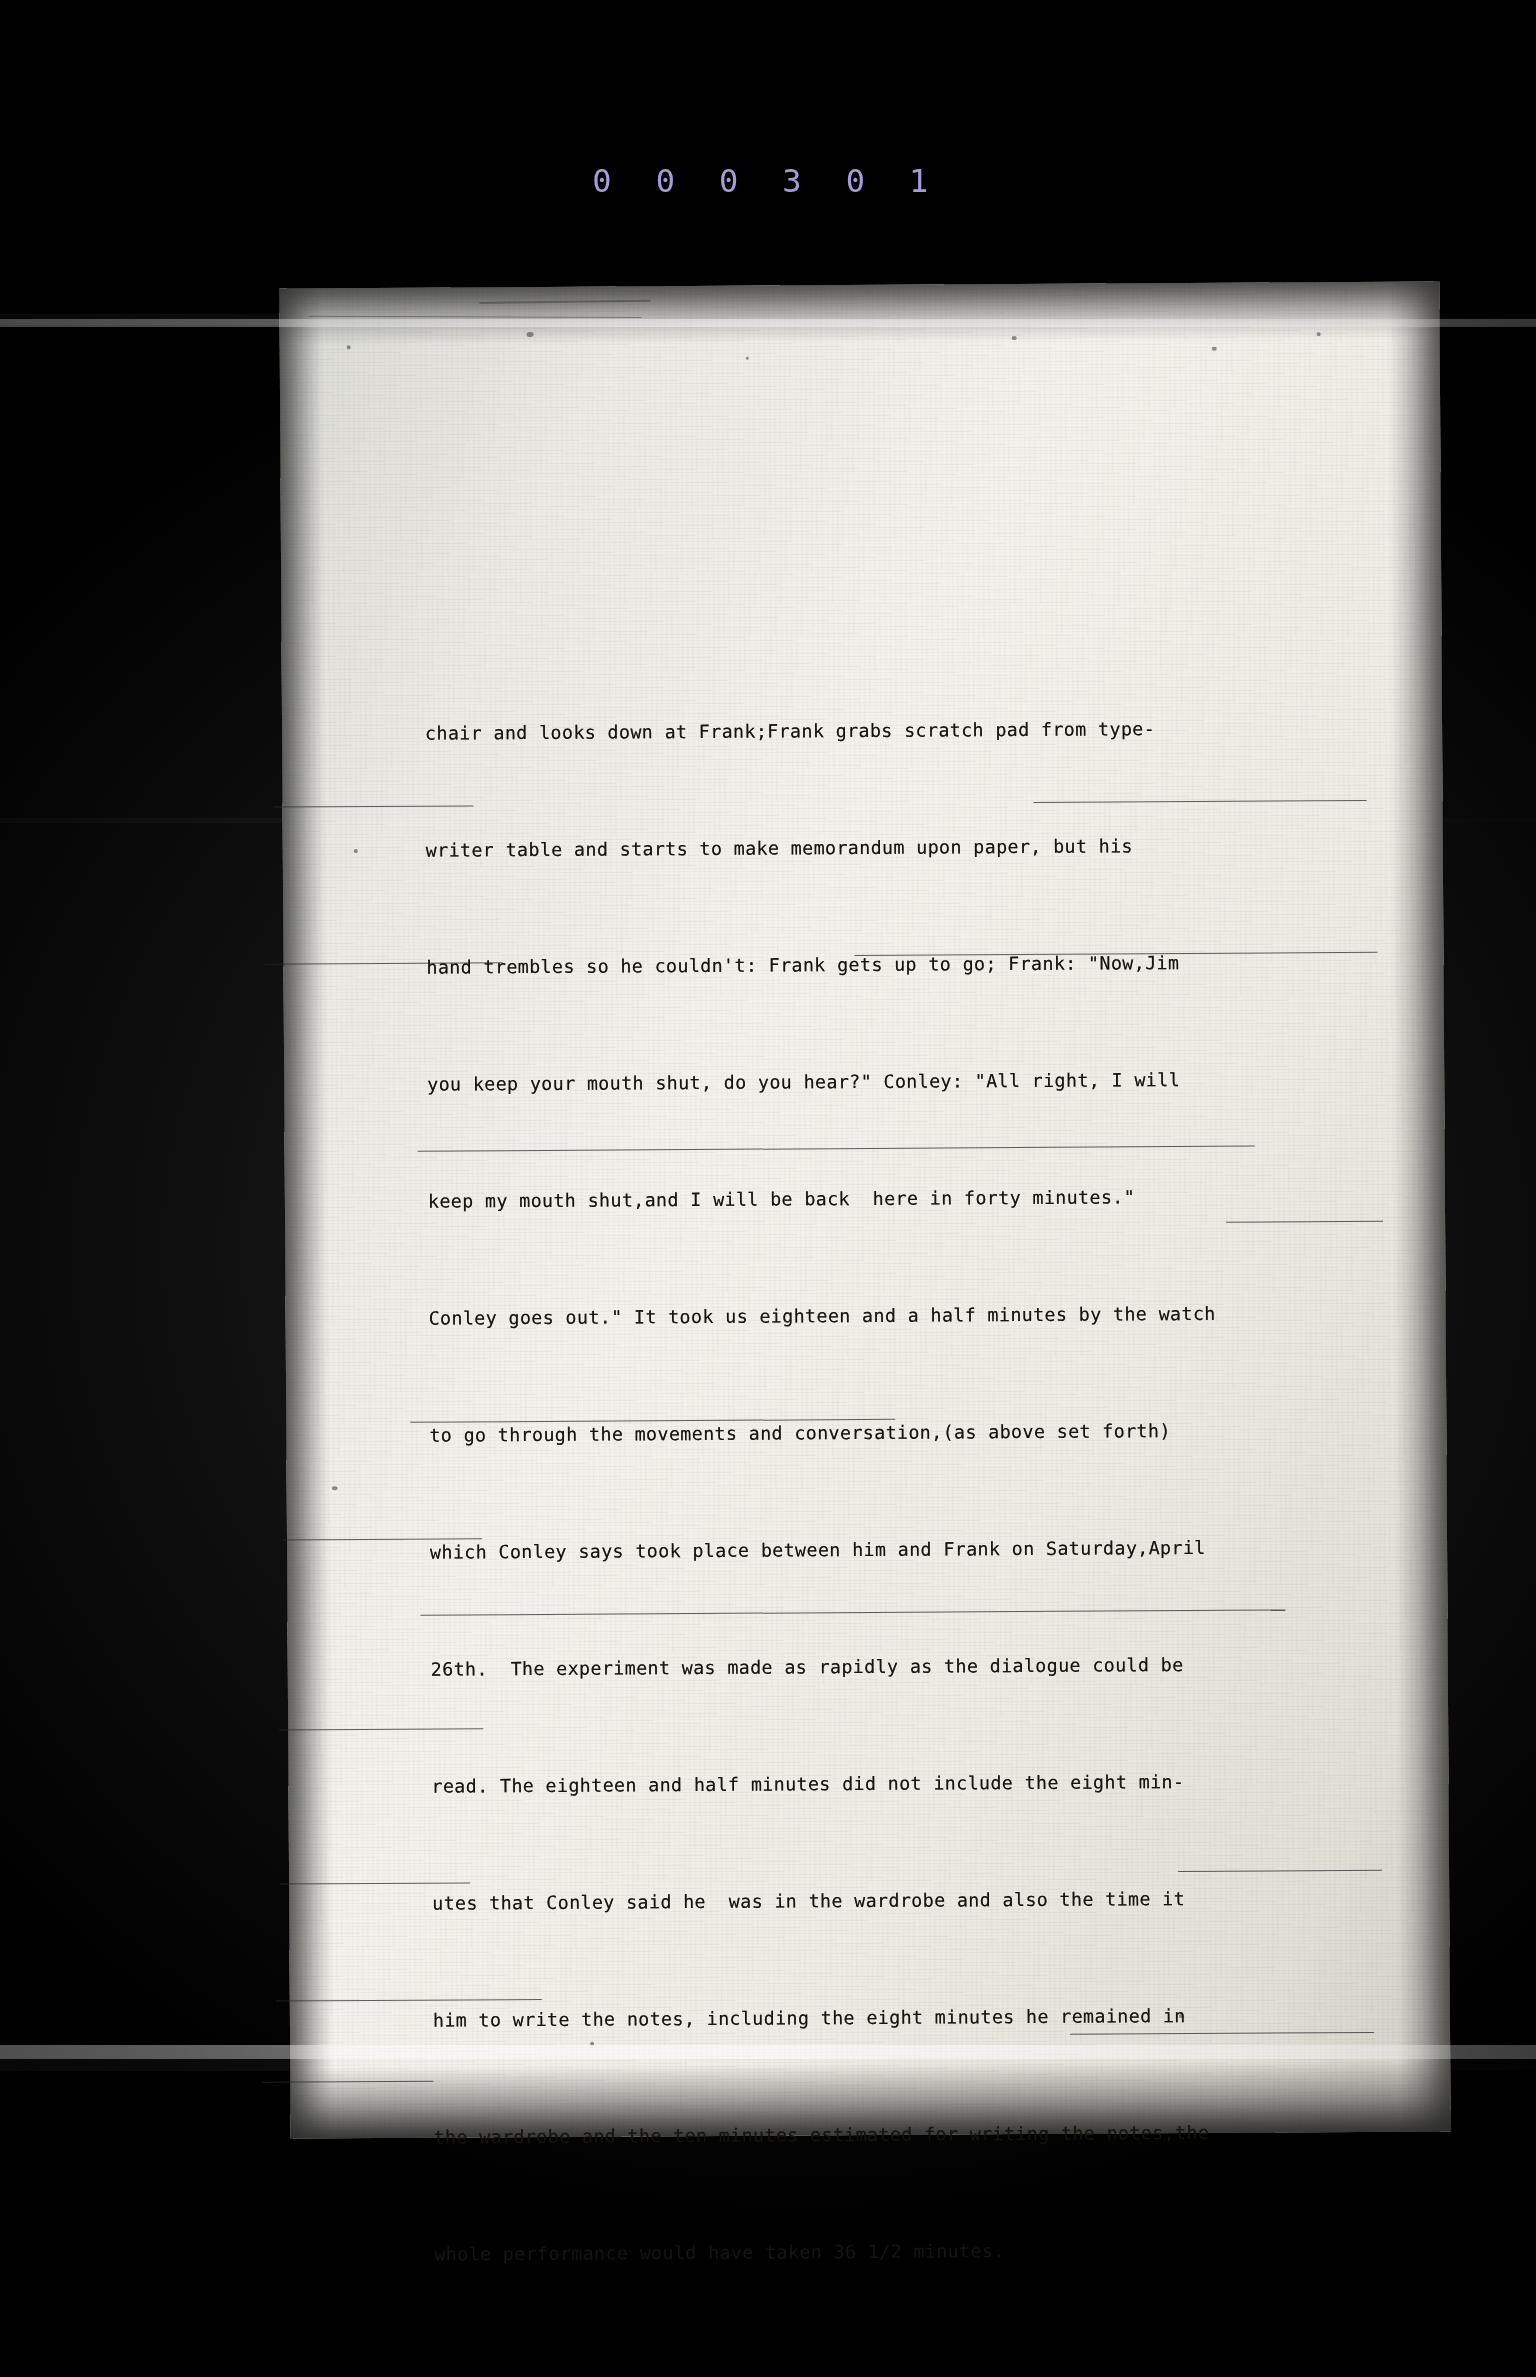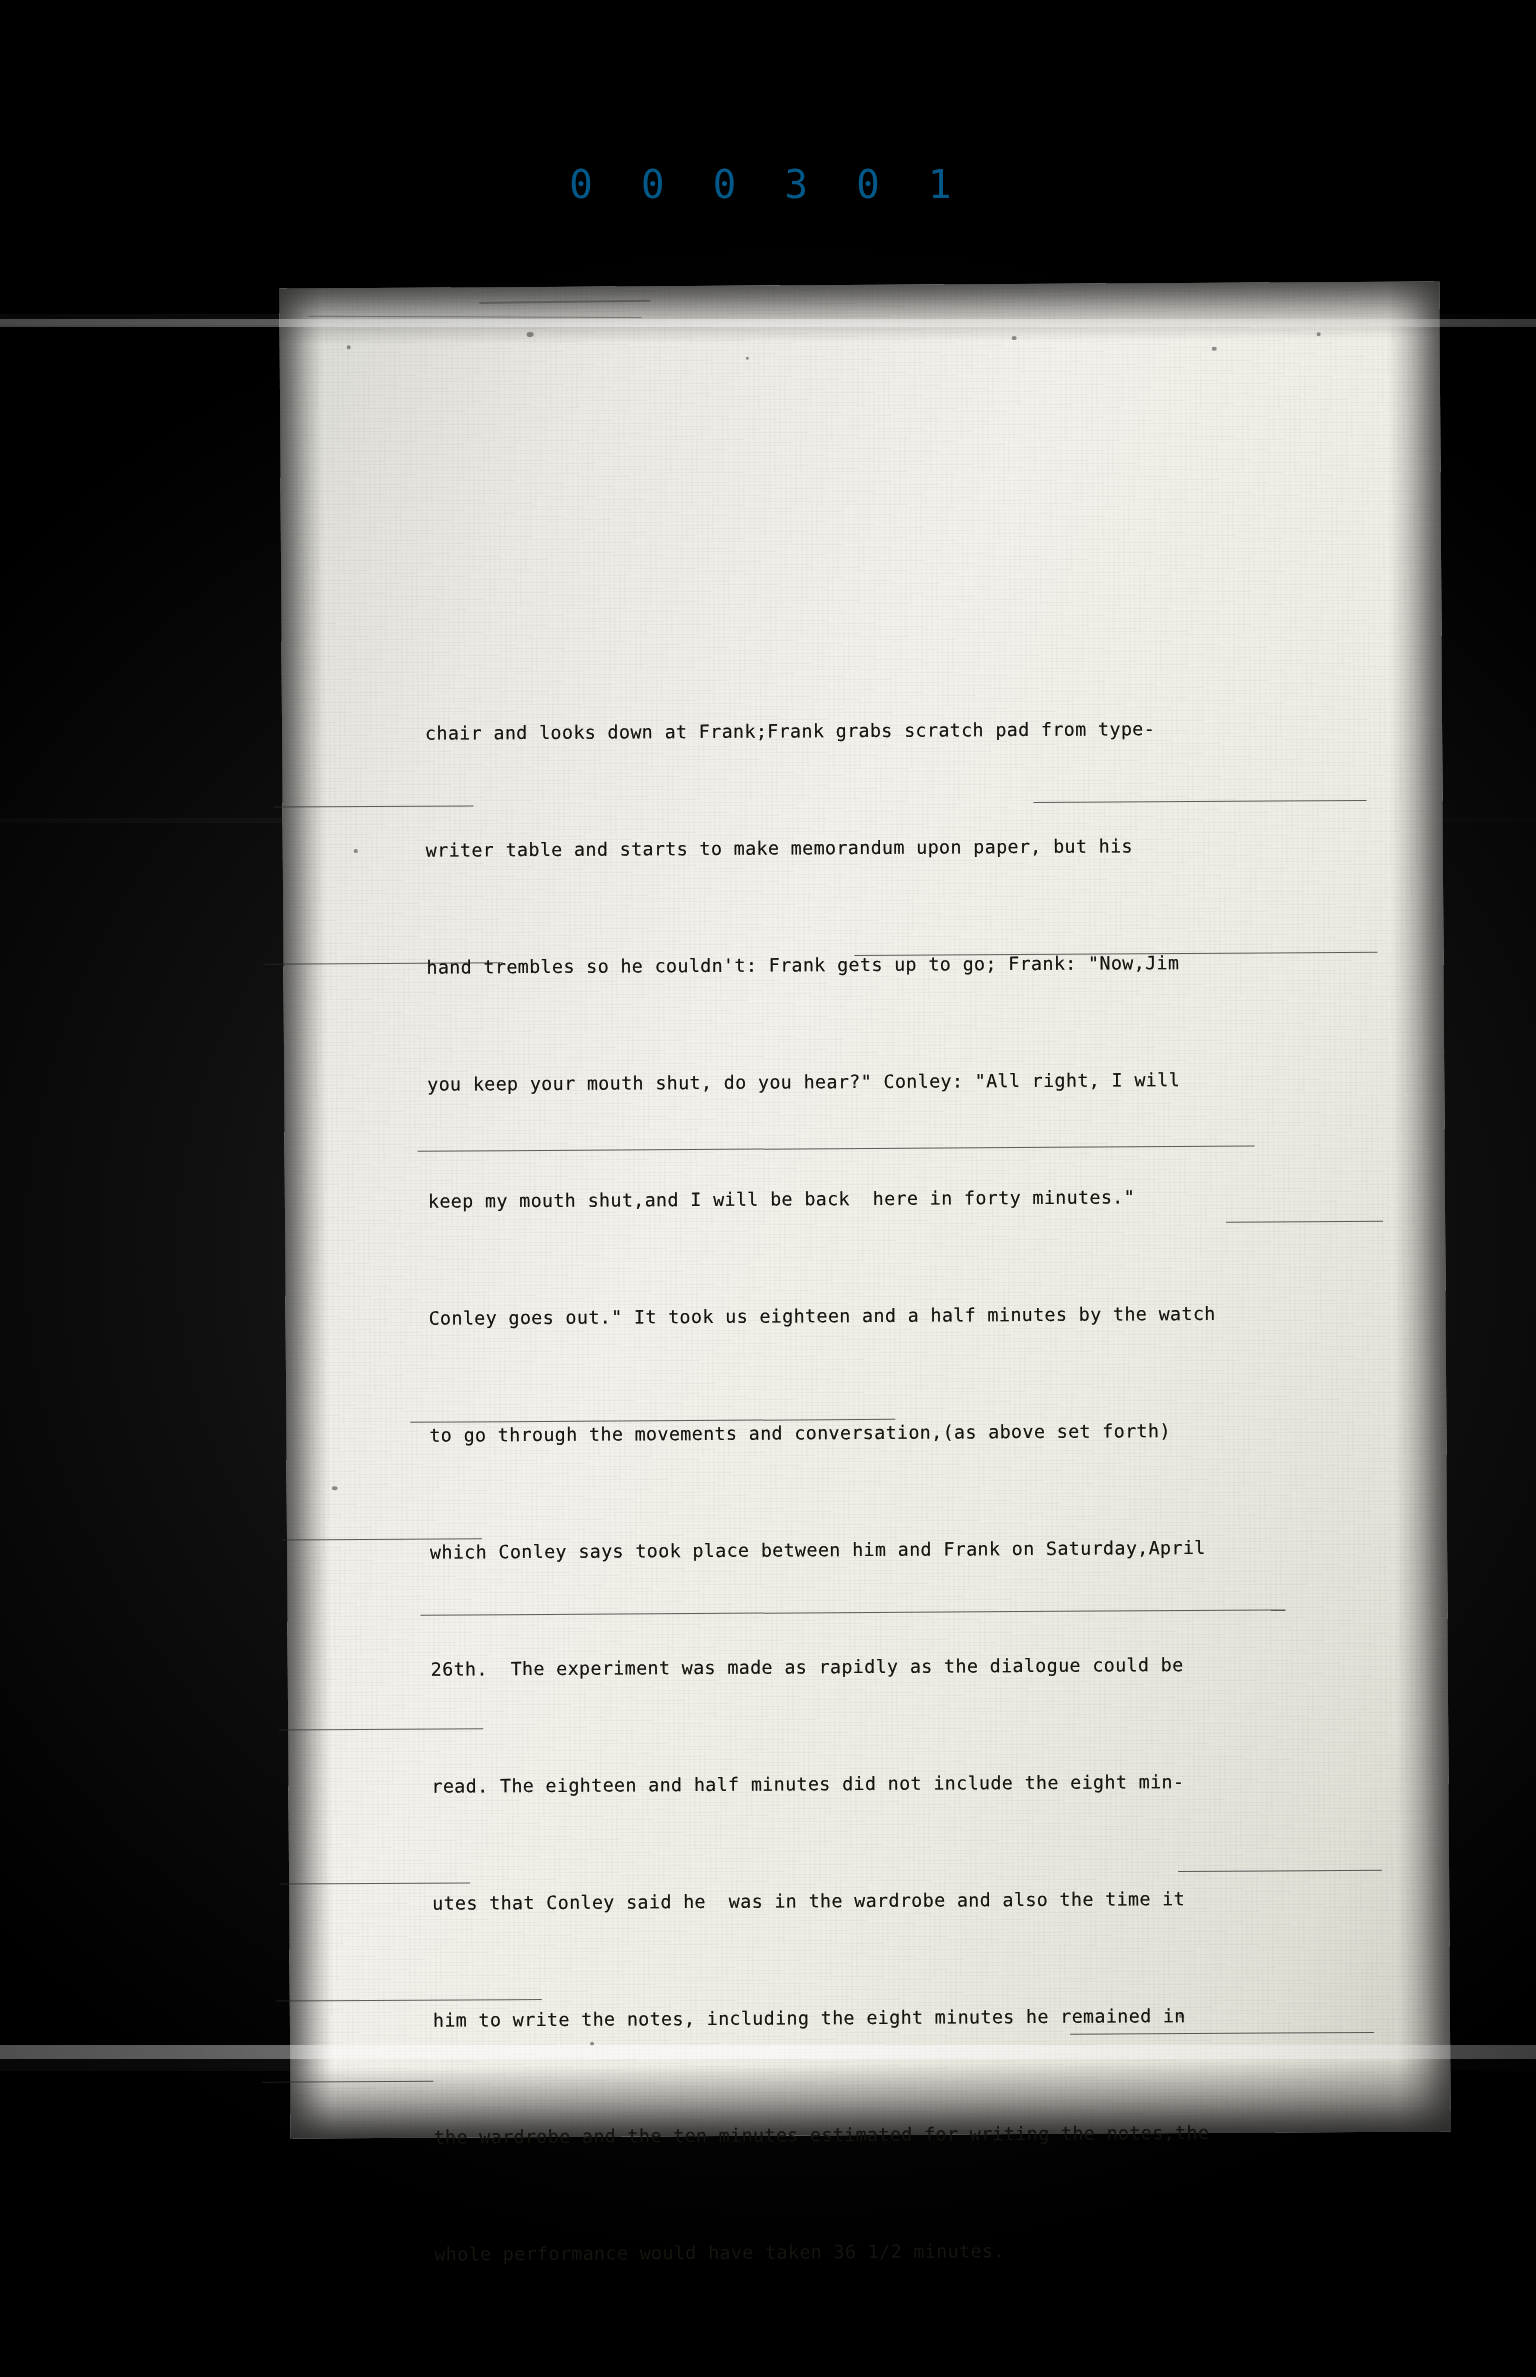--- a/index.html
+++ b/index.html
@@ -32,22 +32,22 @@
   .streak-a { top: 314px;  height: 10.5px; opacity:.55; }
   .streak-b { top: 818px; height: 4.8px; opacity:.35; }
   .streak-c { top: 2059px; height: 12.4px; opacity:.5; }
 
   
   .film-header {
     position: absolute;
     top: 162px;
     left: 0; right: 4px;
     text-align: center;
-    color: #0369a1;
-    font-size: 39px;
+    color: #c4b5fd;
+    font-size: 32px;
     letter-spacing: 12.4px;
     font-family: "DejaVu Sans Mono", monospace;
     filter: blur(0.7px);
     opacity: .85;
   }
 
   
   .page {
     position: absolute;
     left: 285px;

